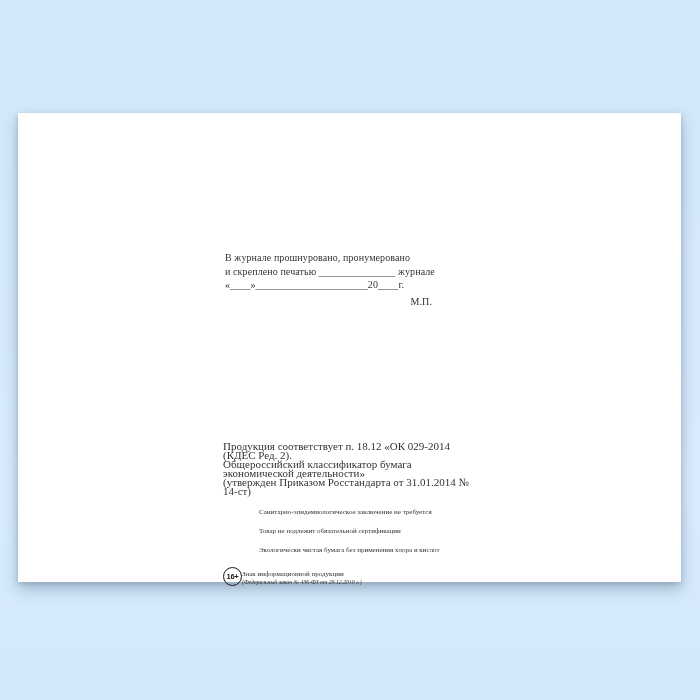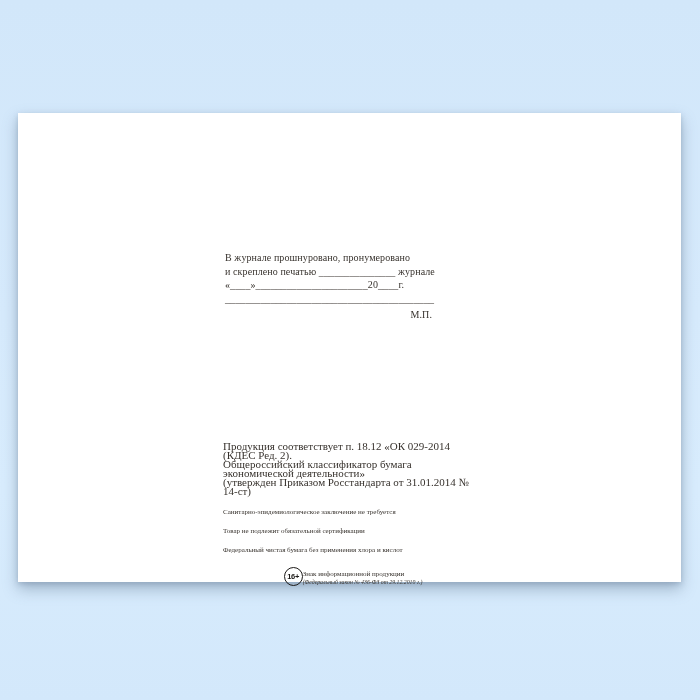--- a/index.html
+++ b/index.html
@@ -59,30 +59,30 @@
     font-size: 11px;
     line-height: 9px;
     margin: 0;
   }
   .product-standard .italic-line {
     margin-top: 44px;
   }
   .notice-line {
     font-size: 7px;
     line-height: 9px;
+    margin-left: 36px;
   }
   .notice-line.sanitary { margin-top: 12px; }
   .notice-line.certification { margin-top: 10px; }
   .notice-line.eco { margin-top: 10px; }
   
   .age-row {
     margin-top: 12px;
     display: flex;
     align-items: flex-start;
-    justify-content: center;
   }
   .age-badge {
     width: 17px;
     height: 17px;
     border: 1.6px solid #1c1a18;
     border-radius: 50%;
     display: flex;
     align-items: center;
     justify-content: center;
     font-family: "Liberation Sans", "DejaVu Sans", sans-serif;
@@ -110,34 +110,33 @@
 </head>
 <body>
 
 <div class="scene">
   <div class="page">
 
     <div class="stitch-block">
       <div class="stitch-line">В журнале прошнуровано, пронумеровано</div>
       <div class="stitch-line">и скреплено печатью _______________ журнале</div>
       <div class="stitch-line">«____»______________________20____г.</div>
-      <div class="stitch-line">_________________________________________</div>
       <div class="stamp-line">М.П.</div>
     </div>
 
     <div class="notice-block">
       <p class="product-standard">
         <span>Продукция соответствует п. 18.12 «ОК 029-2014 (КДЕС Ред. 2).</span><br>
         <span>Общероссийский классификатор бумага экономической деятельности»</span><br>
         <span class="italic-line">(утвержден Приказом Росстандарта от 31.01.2014 № 14-ст)</span>
       </p>
 
       <div class="notice-line sanitary">Санитарно-эпидемиологическое заключение не требуется</div>
       <div class="notice-line certification">Товар не подлежит обязательной сертификации</div>
-      <div class="notice-line eco">Федеральный чистая бумага без применения хлора и кислот</div>
+      <div class="notice-line eco">Экологически чистая бумага без применения хлора и кислот</div>
 
       <div class="age-row">
         <div class="age-badge">
           <span>16+</span>
         </div>
         <div class="age-text">
           <div class="age-title">Знак информационной продукции</div>
           <div class="age-law">(Федеральный закон № 436-ФЗ от 29.12.2010 г.)</div>
         </div>
       </div>

